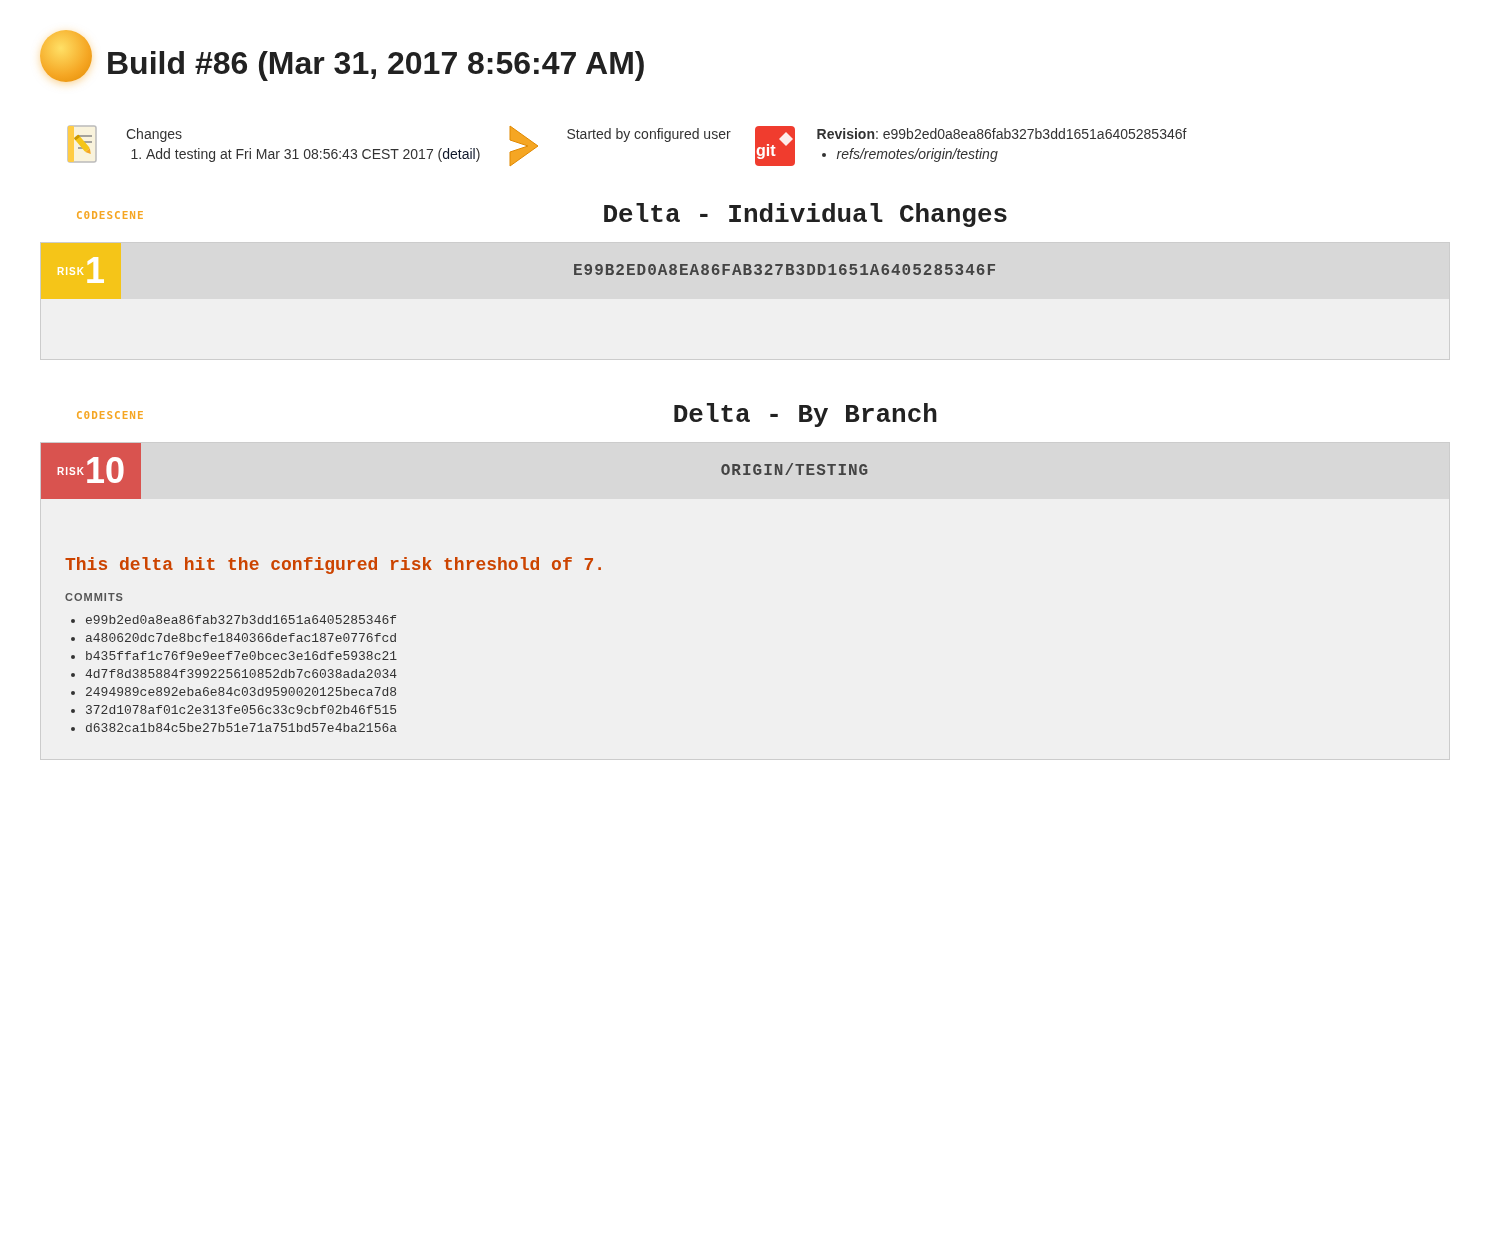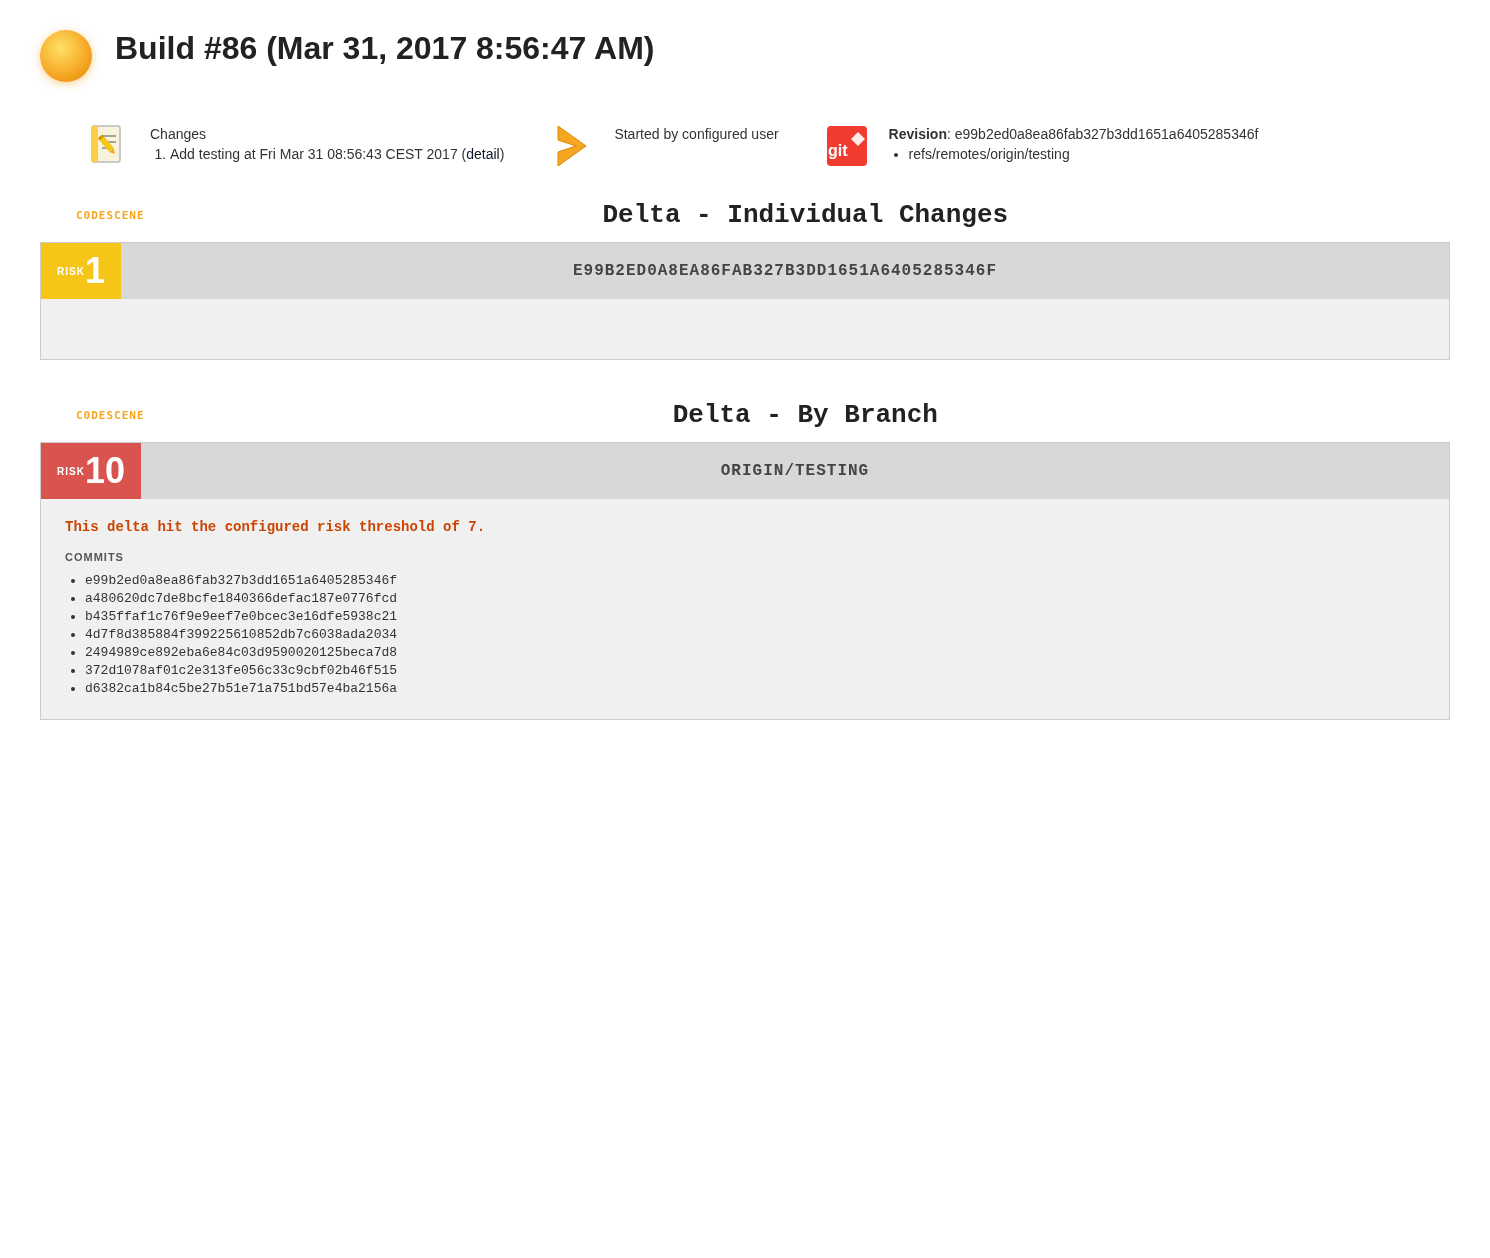--- a/index.html
+++ b/index.html
@@ -10,22 +10,22 @@
       font-size: 14px;
       width: 1490px;
       min-height: 1258px;
     }
     .page-container {
       padding: 30px 40px;
     }
     
     .build-header {
       display: flex;
-      align-items: flex-start;
-      gap: 23px;
+      align-items: flex-end;
+      gap: 14px;
       margin-bottom: 40px;
     }
     .build-title {
       font-size: 32px;
       font-weight: bold;
       color: #222;
     }
     
     .info-section {
       display: flex;
@@ -39,21 +39,20 @@
       align-items: flex-start;
       gap: 18px;
     }
     .info-icon {
       width: 48px;
       height: 48px;
       flex-shrink: 0;
       display: flex;
       align-items: center;
       justify-content: flex-end;
-      margin-left: 24px;
     }
     .info-content {
       padding-top: 4px;
     }
     .info-label {
       font-weight: normal;
       color: #333;
       font-size: 14px;
     }
     .info-label strong {
@@ -74,20 +73,21 @@
       font-size: 14px;
     }
     .refs-list {
       margin-top: 4px;
       padding-left: 20px;
       list-style: disc;
     }
     .refs-list li {
       font-size: 14px;
       color: #333;
+      font-style: italic;
     }
     
     .delta-section {
       margin-bottom: 40px;
     }
     .codescene-logo-row {
       display: flex;
       align-items: center;
       gap: 16px;
       margin-bottom: 12px;
@@ -160,24 +160,25 @@
       padding: 14px 20px;
       letter-spacing: 1px;
     }
     .risk-body {
       background: #f0f0f0;
       padding: 20px 24px;
       min-height: 60px;
     }
     .risk-threshold-msg {
       font-family: 'Courier New', monospace;
-      font-size: 14px;
+      font-size: 18px;
       color: #cc4400;
       font-weight: bold;
       margin-bottom: 16px;
+      margin-top: 36px;
     }
     .commits-label {
       font-size: 11px;
       font-weight: bold;
       color: #555;
       letter-spacing: 1px;
       text-transform: uppercase;
       margin-bottom: 10px;
     }
     .commits-list {

